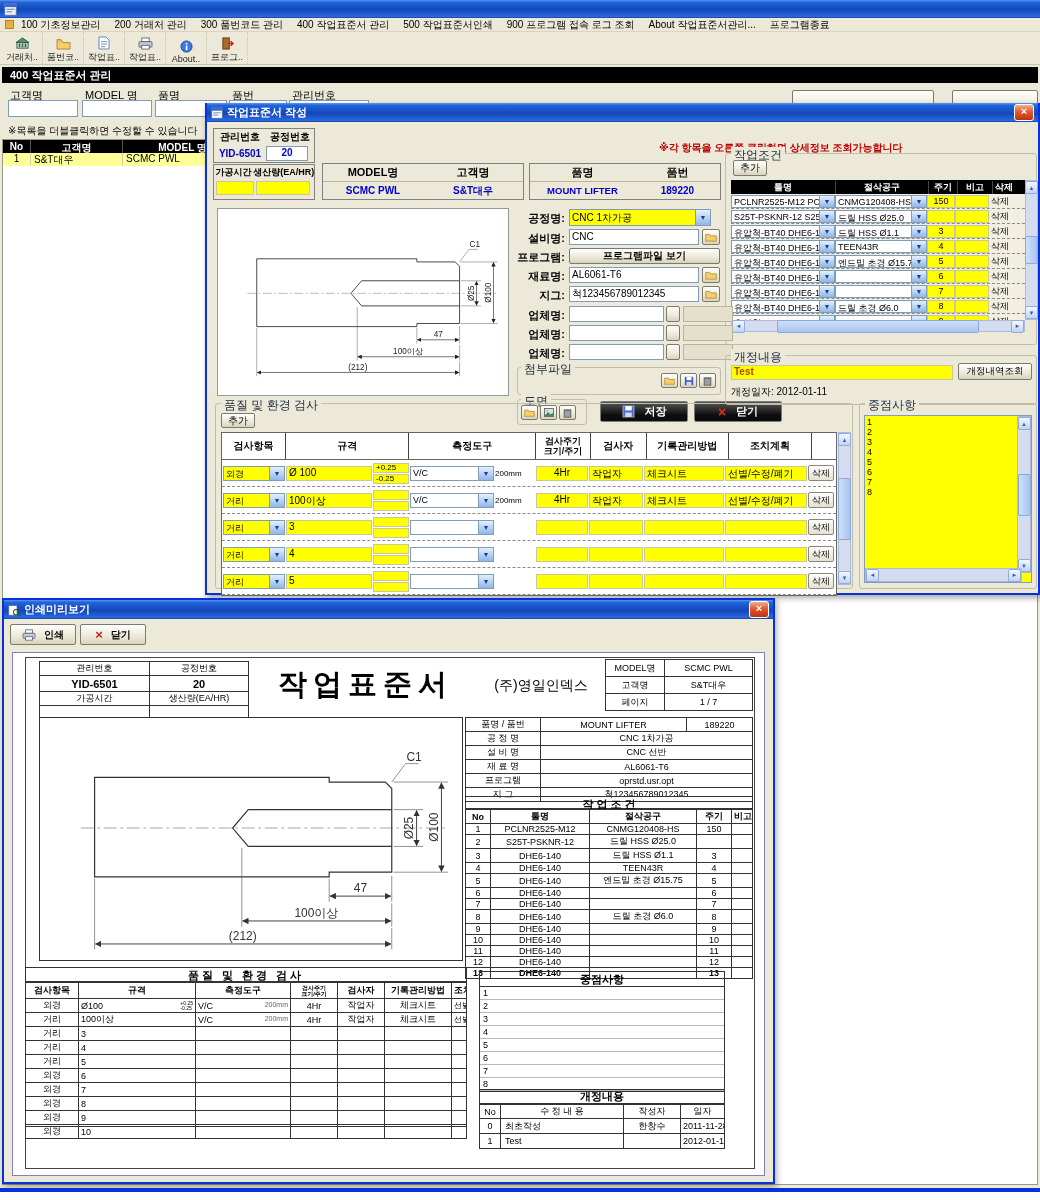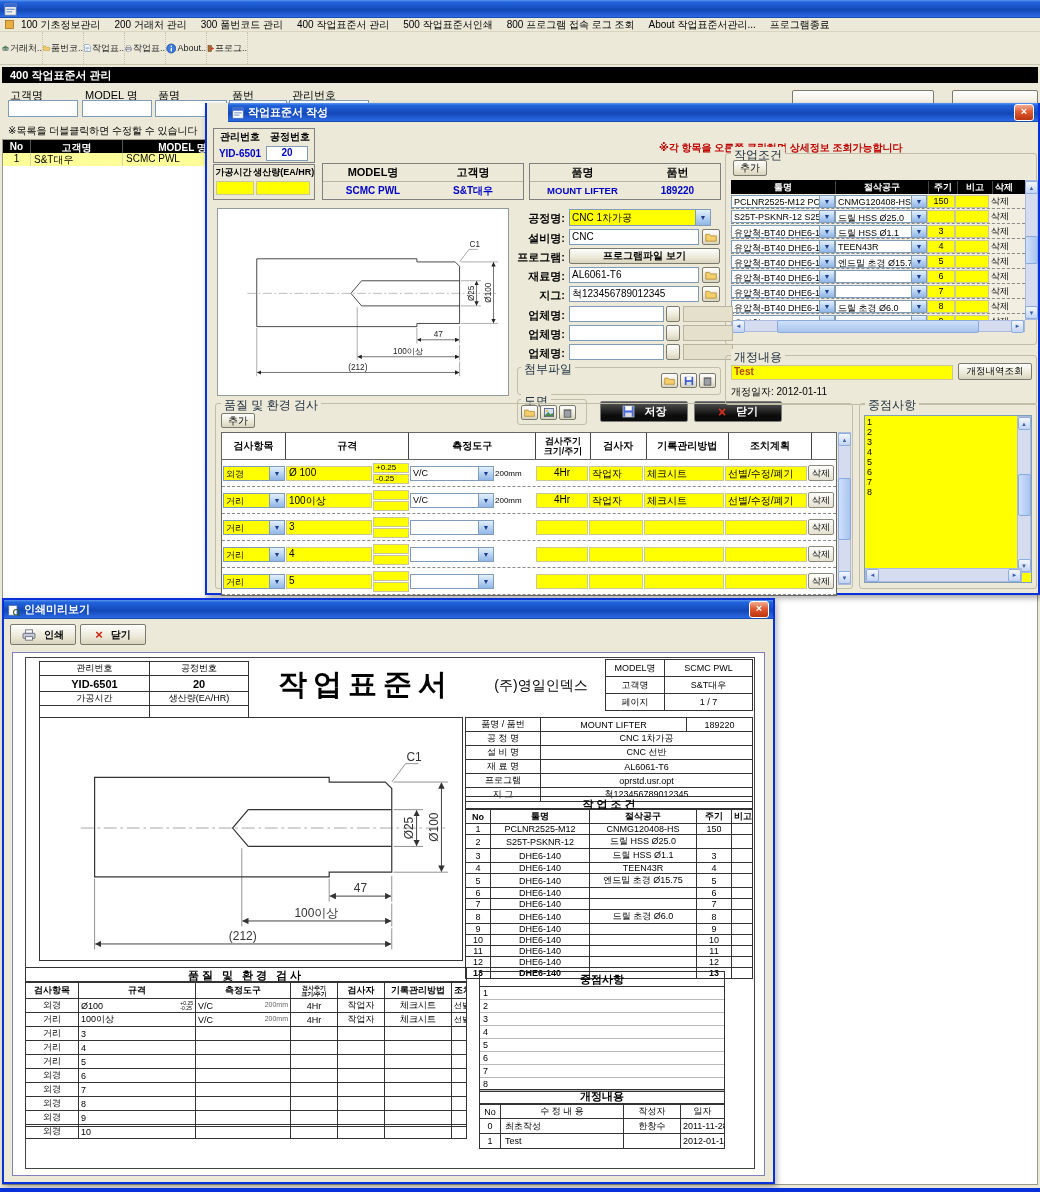--- a/index.html
+++ b/index.html
@@ -29,21 +29,21 @@
          color:#fff;font-weight:bold;font-size:11px;display:flex;align-items:center;justify-content:center;gap:10px;}
   
   .sbV{background:#d6dcf0;border:1px solid #aebadc;display:flex;flex-direction:column;justify-content:space-between;align-items:center;}
   .sbH{background:#d6dcf0;border:1px solid #aebadc;display:flex;justify-content:space-between;align-items:center;}
   .sbb{background:linear-gradient(180deg,#f4f7fe,#c3d3f5);border:1px solid #8cadde;color:#3a62a8;font-size:6px;
        width:11px;height:11px;display:flex;align-items:center;justify-content:center;border-radius:2px;}
   .thumbV{width:11px;height:26px;background:linear-gradient(90deg,#cfe0fb,#a9c4ef);border:1px solid #89a9dd;border-radius:2px;}
   .thumbH{height:11px;width:30px;background:linear-gradient(180deg,#cfe0fb,#a9c4ef);border:1px solid #89a9dd;border-radius:2px;}
   
   .menu-item{margin-right:14px;white-space:nowrap;}
-  .tbtn{width:40px;height:32px;display:flex;flex-direction:row;align-items:center;justify-content:center;
+  .tbtn{width:40px;height:32px;display:flex;flex-direction:column;align-items:center;justify-content:flex-end;
         font-size:9px;color:#222;background:#ECE9D8;border-right:1px dotted #c8c4b0;gap:1px;white-space:nowrap;}
   .listhead{background:#000;color:#fff;font-weight:bold;font-size:10px;display:flex;}
   .listhead div{border-right:1px solid #555;padding:1px 3px;box-sizing:border-box;}
   .lrow{display:flex;background:#ffff99;font-size:10px;}
   .lrow div{border-right:1px solid #d8d49a;padding:0 3px;box-sizing:border-box;overflow:hidden;white-space:nowrap;}
   
   .hdrbox{border:1px solid #808080;background:#ECE9D8;}
   .bluetxt{color:#0000cc;font-weight:bold;}
   .dash-row{border-bottom:1px dashed #8a8a8a;display:flex;align-items:center;}
   .wc-head div,.q-head div{border-right:1px solid #444;display:flex;align-items:center;justify-content:center;}
@@ -74,21 +74,21 @@
     <div class="abs" style="left:0;top:18px;width:1040px;height:14px;display:flex;align-items:center;padding:0 4px;border-bottom:1px solid #d8d4c0;font-size:10px;">
       <svg width="11" height="11" viewBox="0 0 16 16" style="margin-right:6px;">
           <rect x="2" y="2" width="12" height="12" fill="#e8b040" stroke="#9a6a10"></rect>
         </svg>
       <span style="display:flex;">
           <span class="menu-item">100 기초정보관리</span>
           <span class="menu-item">200 거래처 관리</span>
           <span class="menu-item">300 품번코드 관리</span>
           <span class="menu-item">400 작업표준서 관리</span>
           <span class="menu-item">500 작업표준서인쇄</span>
-          <span class="menu-item">800 프로그램 접속 로그 조회</span>
+          <span class="menu-item">900 프로그램 접속 로그 조회</span>
           <span class="menu-item">About 작업표준서관리...</span>
           <span class="menu-item">프로그램종료</span>
         </span>
     </div>
     <div class="abs" style="left:0;top:32px;width:1040px;height:33px;display:flex;border-bottom:1px solid #c9c5b2;padding-left:2px;">
       <div class="tbtn">
         <svg width="15" height="13" viewBox="0 0 16 14">
             <path d="M1 6 L8 1 L15 6 Z" fill="#5b8f6e" stroke="#2f5a42"></path>
             <rect x="2" y="6" width="12" height="6" fill="#cfe0d2" stroke="#2f5a42"></rect>
             <rect x="4" y="7" width="1.6" height="4" fill="#2f5a42"></rect>
@@ -167,21 +167,21 @@
       <div class="lrow" style="height:13px;">
           <div style="width:28px;text-align:center;">1</div>
           <div style="width:92px;">S&amp;T대우</div>
           <div style="width:120px;">SCMC PWL</div>
           <div style="flex:1;"></div>
         </div>
         </div>
     </div>
   </div>
 
-  <div class="abs" id="dialog" style="left:205px;top:103px;width:835px;height:492px;background:#ECE9D8;border:2px solid #0831d9;border-top:none;box-shadow:2px 3px 6px rgba(0,0,0,.35);padding-left:21px;">
+  <div class="abs" id="dialog" style="left:205px;top:103px;width:835px;height:492px;background:#ECE9D8;border:2px solid #0831d9;border-top:none;box-shadow:2px 3px 6px rgba(0,0,0,.35);">
     <div class="titlebar" style="height:19px;">
       <svg width="12" height="12" viewBox="0 0 16 16">
           <rect x="1" y="1" width="14" height="14" fill="#fff" stroke="#4a6ab0"></rect>
           <rect x="1" y="1" width="14" height="4" fill="#3a6ad0"></rect>
           <rect x="3" y="7" width="10" height="1.6" fill="#88a0cc"></rect>
           <rect x="3" y="10" width="7" height="1.6" fill="#88a0cc"></rect>
         </svg>
       <span>작업표준서 작성</span>
       <span class="closebox">×</span>
     </div>

